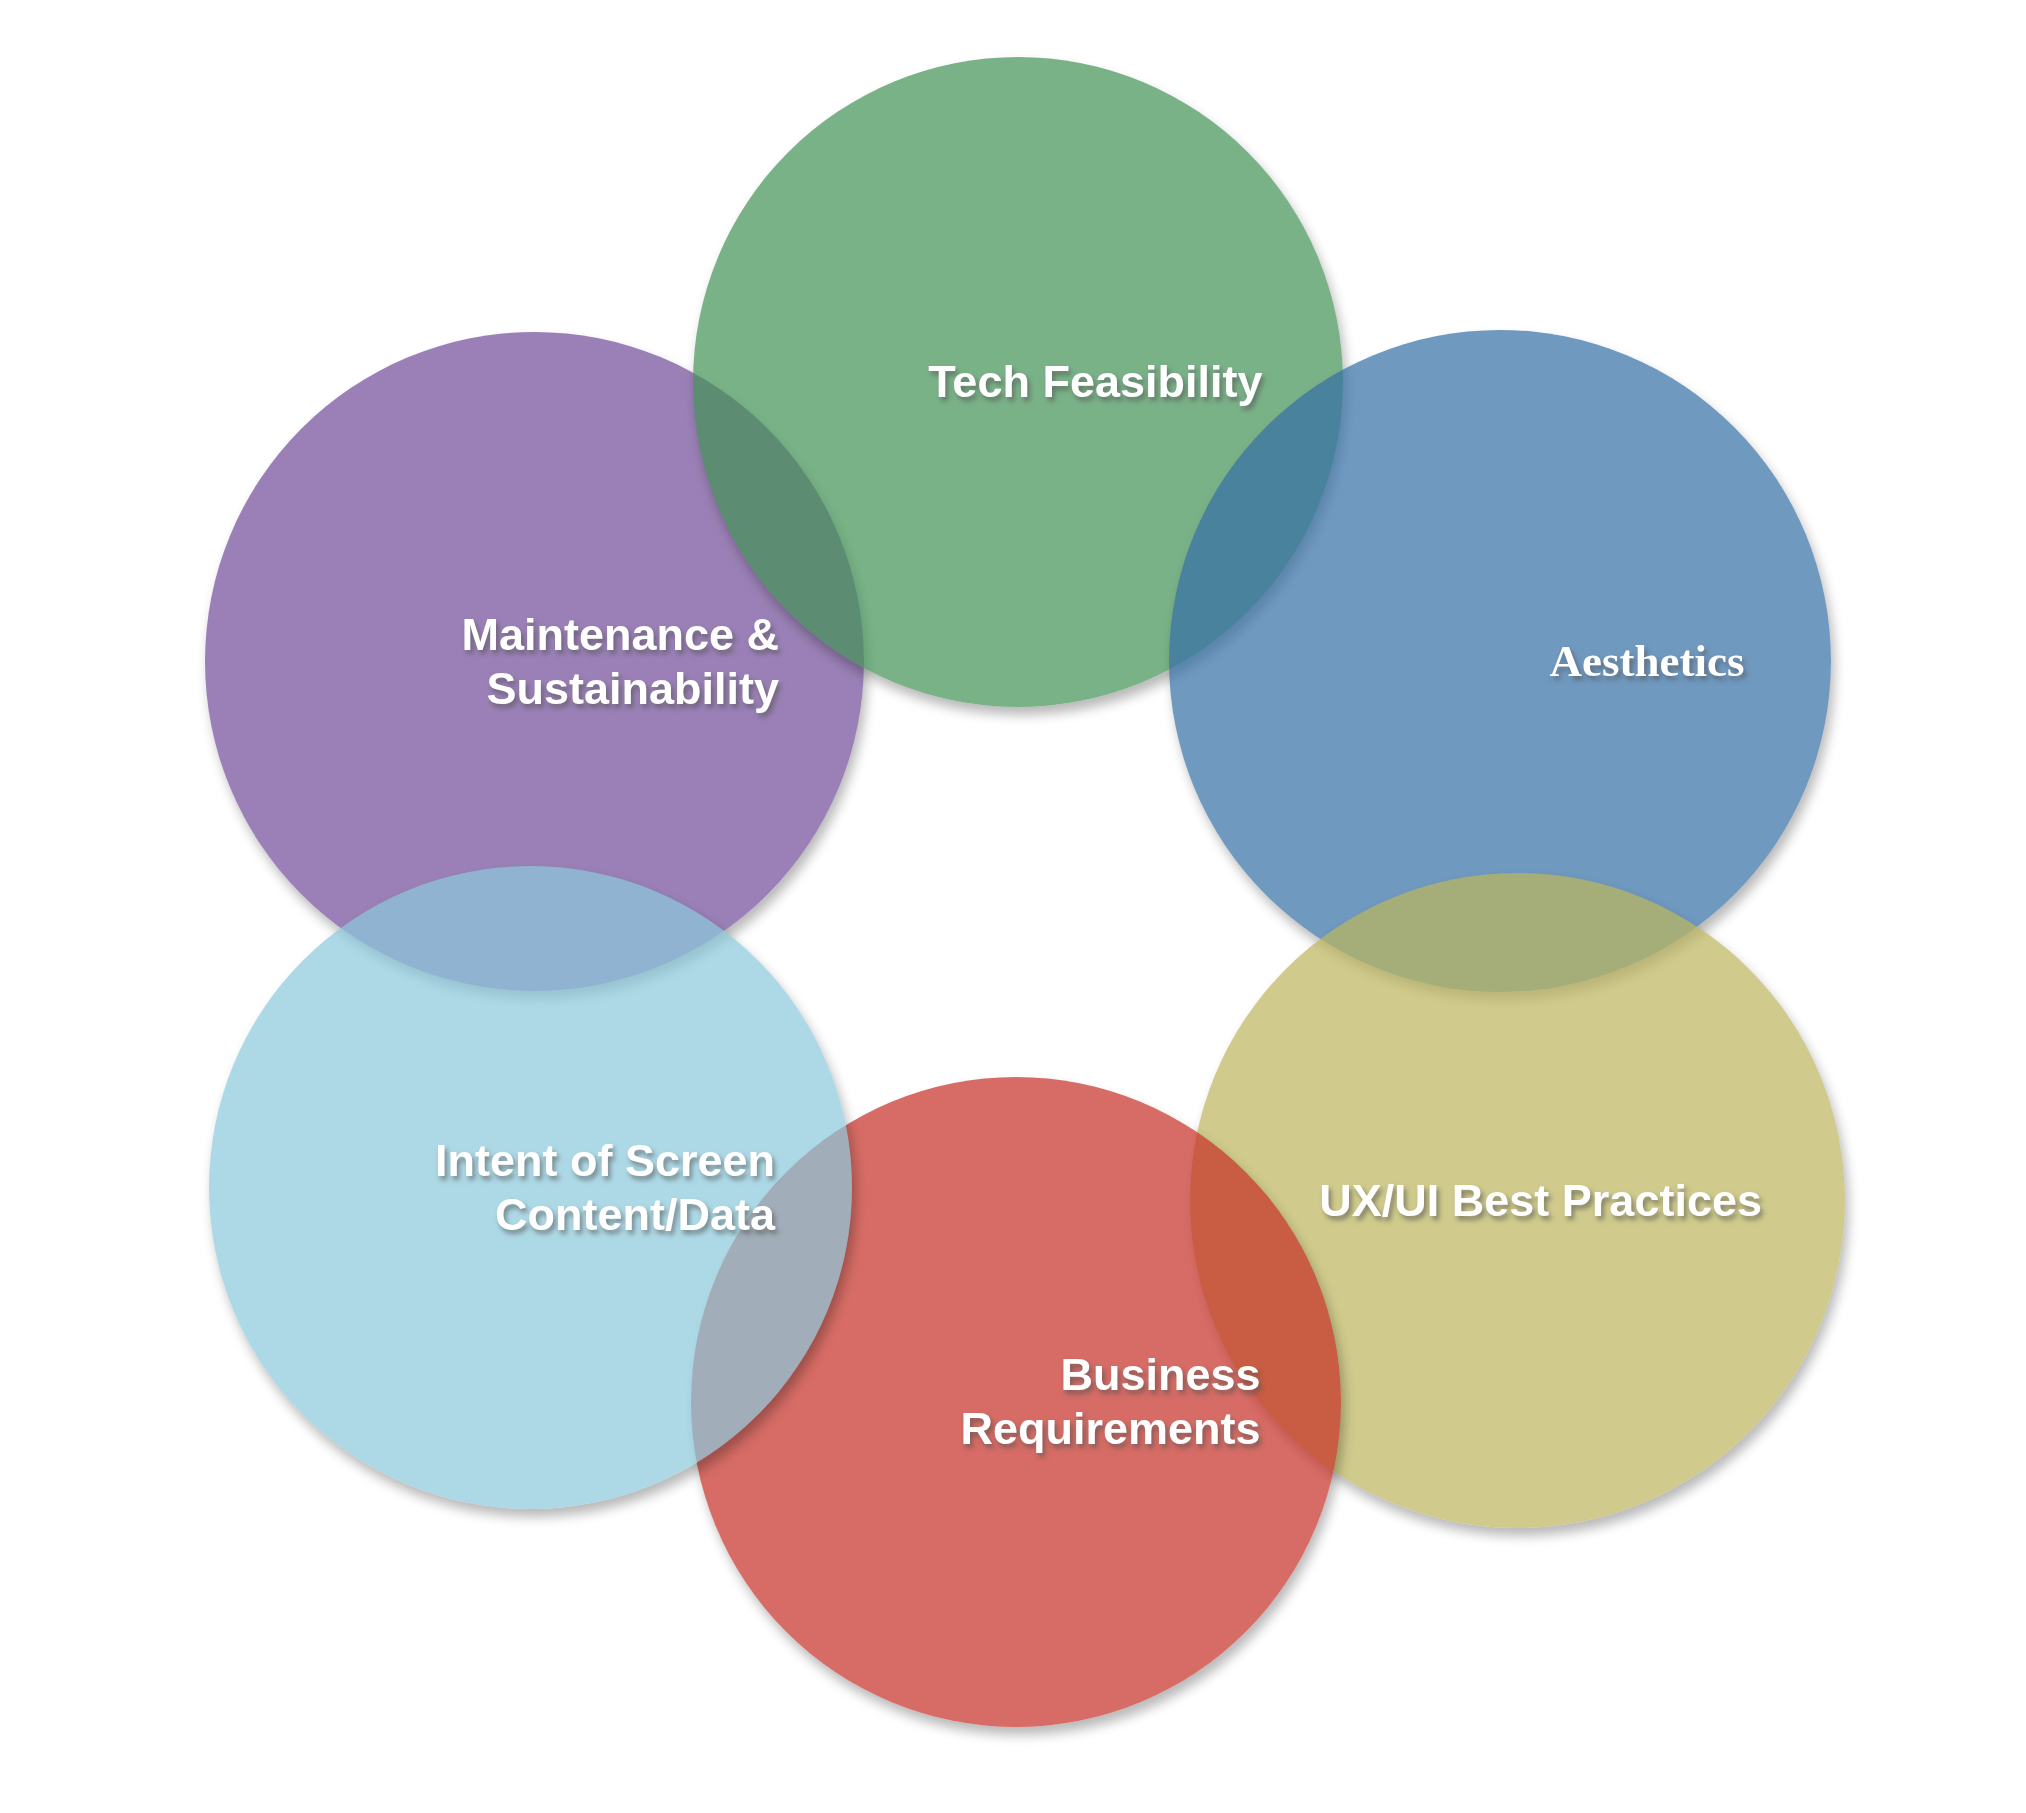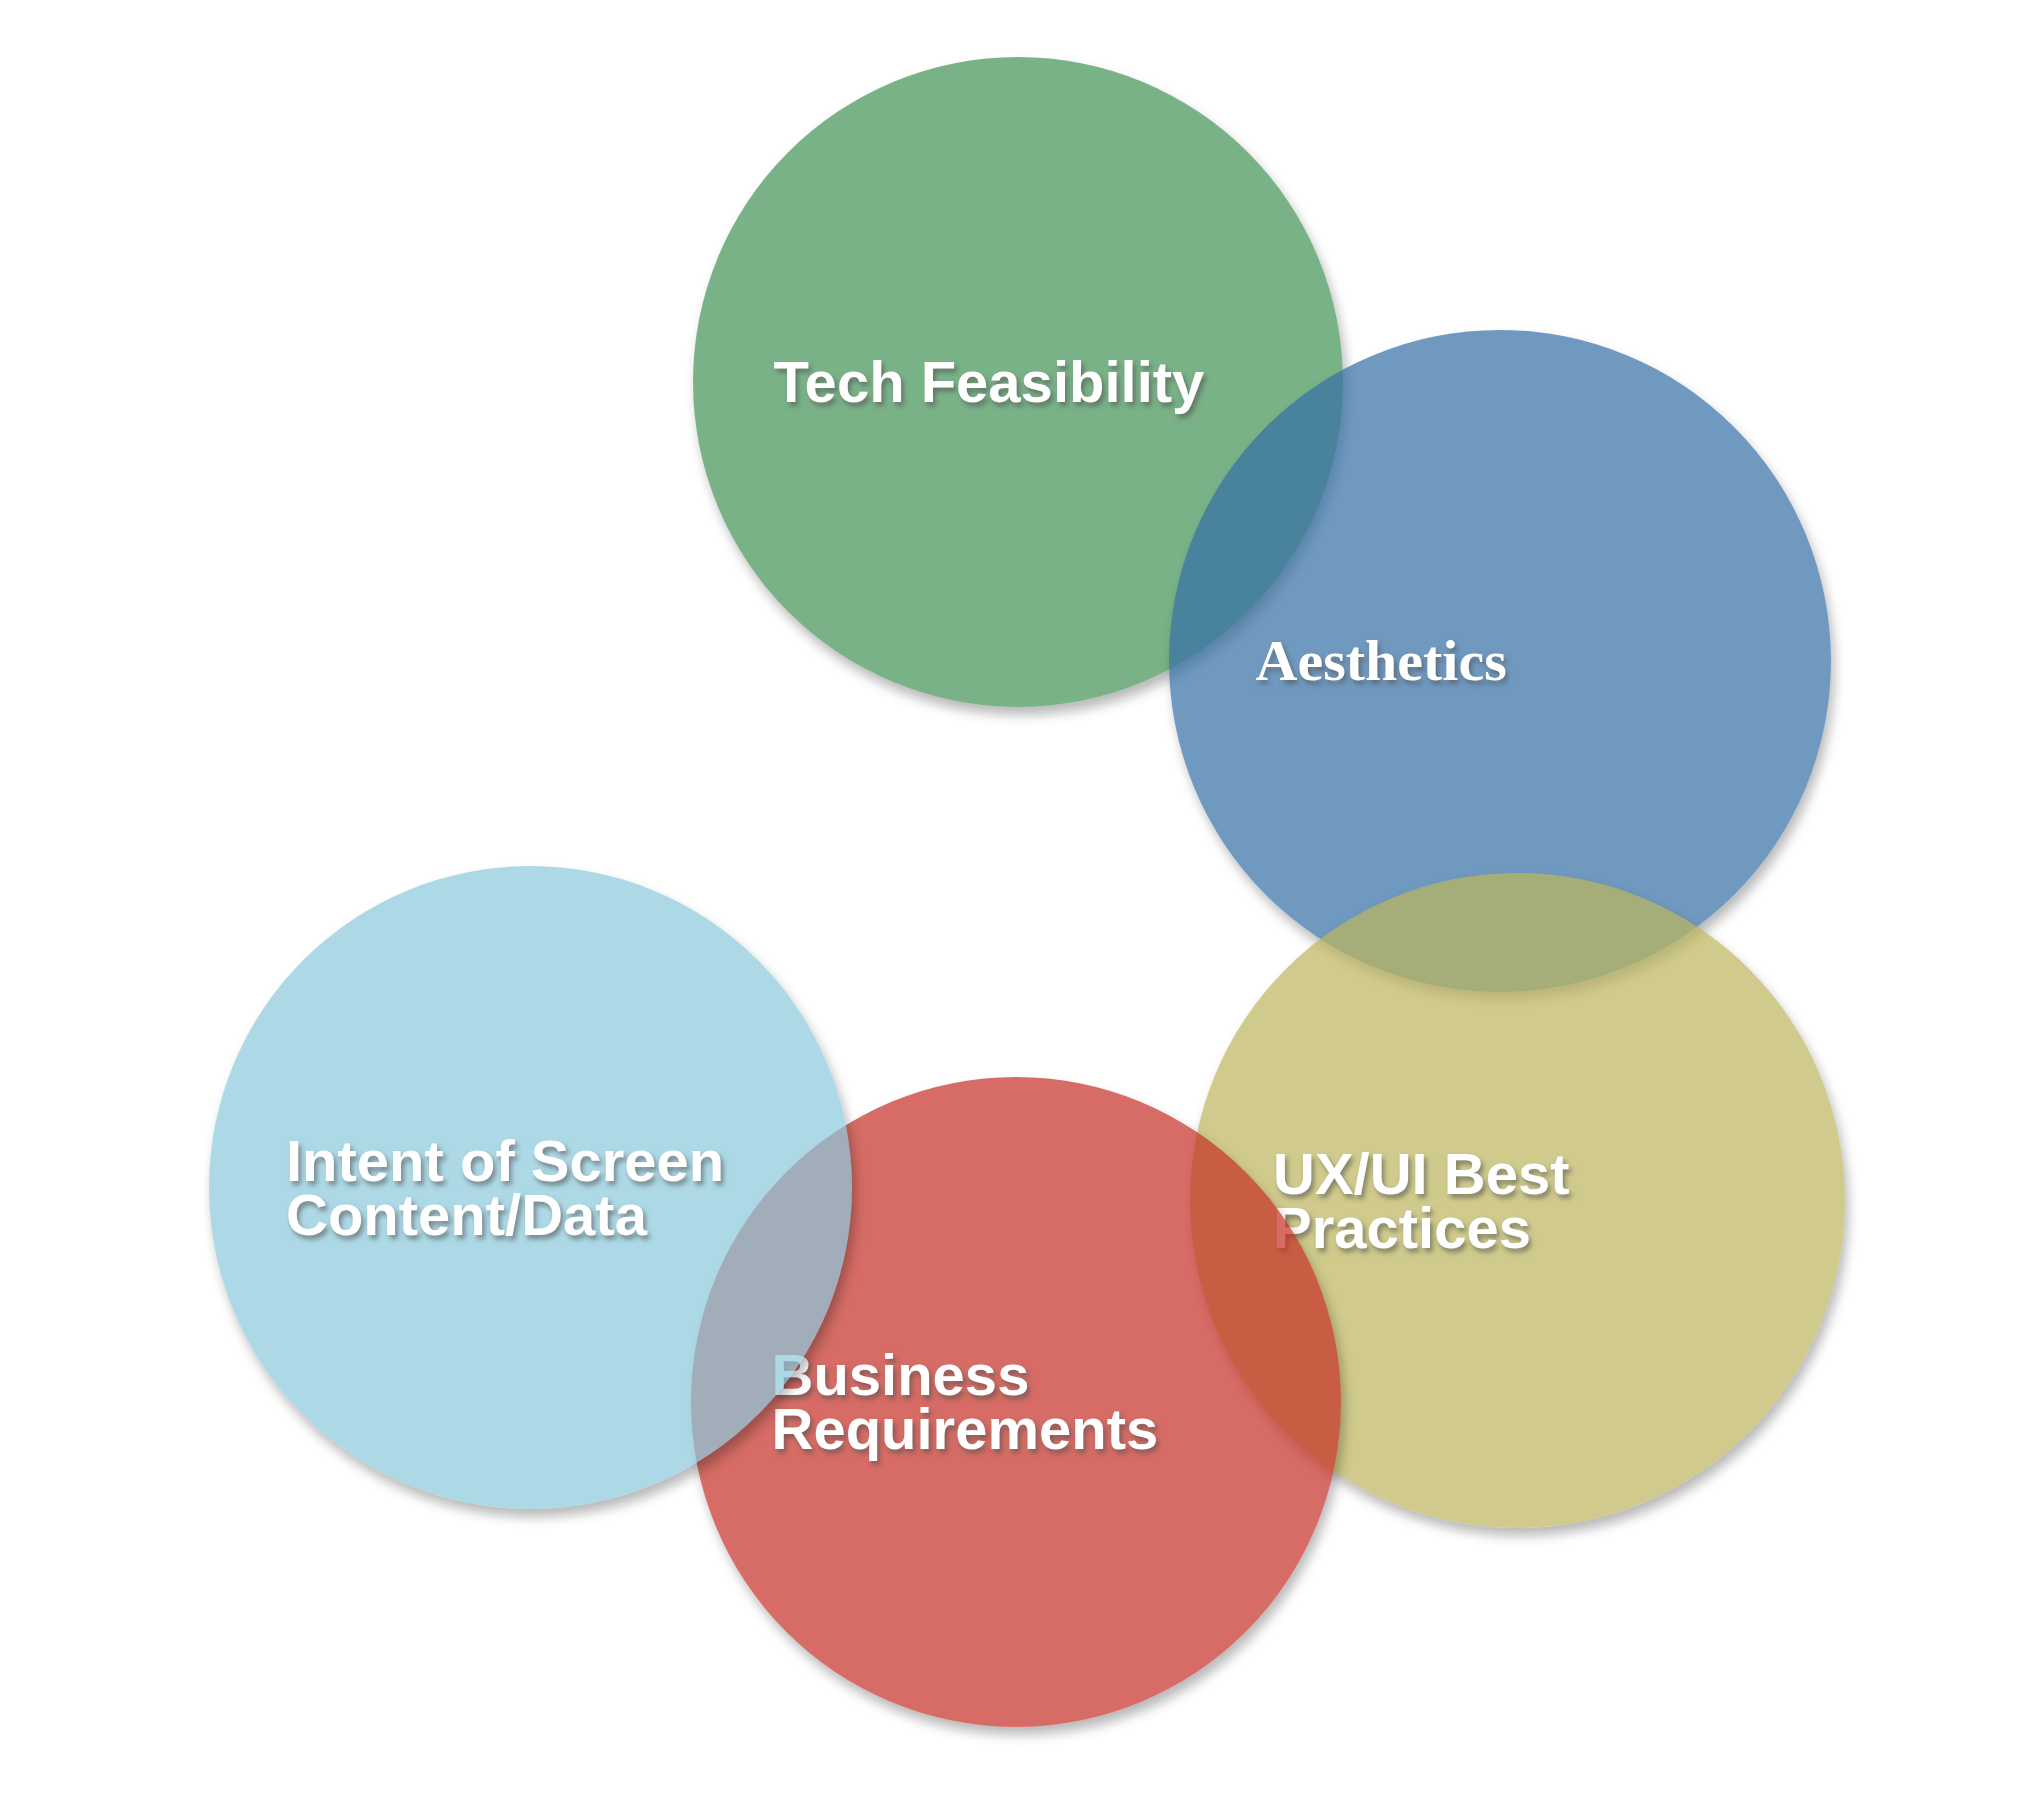--- a/index.html
+++ b/index.html
@@ -19,34 +19,37 @@
     position: absolute;
     border-radius: 50%;
     box-shadow: 3.5px 7.9px 12.2px rgba(0, 0, 0, 0.28);
   }
   .circle .label {
     position: absolute;
     left: 50%;
     top: 50%;
     transform: translate(-50%, -50%);
     width: 489px;
-    text-align: left;
+    text-align: right;
     color: #ffffff;
     font-weight: bold;
-    font-size: 58px;
+    font-size: 45px;
     line-height: 54px;
     text-shadow: 2.6px 3.5px 5.2px rgba(80, 80, 80, 0.6);
     white-space: normal;
   }
 </style>
 </head>
 <body>
 
 <div id="canvas">
 
+  <div class="circle" style="left: 205px; top: 332px; width: 659px; height: 659px; z-index: 1; background-color: rgba(111, 74, 151, 0.7);">
+    <div class="label">Maintenance &amp;<br>Sustainability</div>
+  </div>
 
   <div class="circle" style="left: 693px; top: 57px; width: 650px; height: 650px; z-index: 2; background-color: rgba(66, 145, 86, 0.7);">
     <div class="label">Tech Feasibility</div>
   </div>
 
   <div class="circle" style="left: 1169px; top: 330px; width: 662px; height: 662px; z-index: 3; background-color: rgba(51, 109, 165, 0.7); font-family: Liberation Serif, serif;">
     <div class="label">Aesthetics</div>
   </div>
 
   <div class="circle" style="left: 1190px; top: 873px; width: 655px; height: 655px; z-index: 4; background-color: rgba(188, 181, 91, 0.7);">

